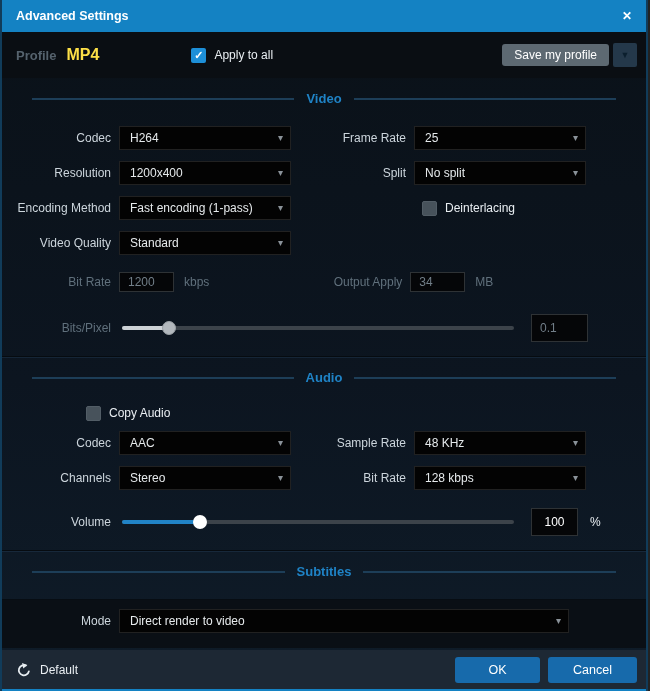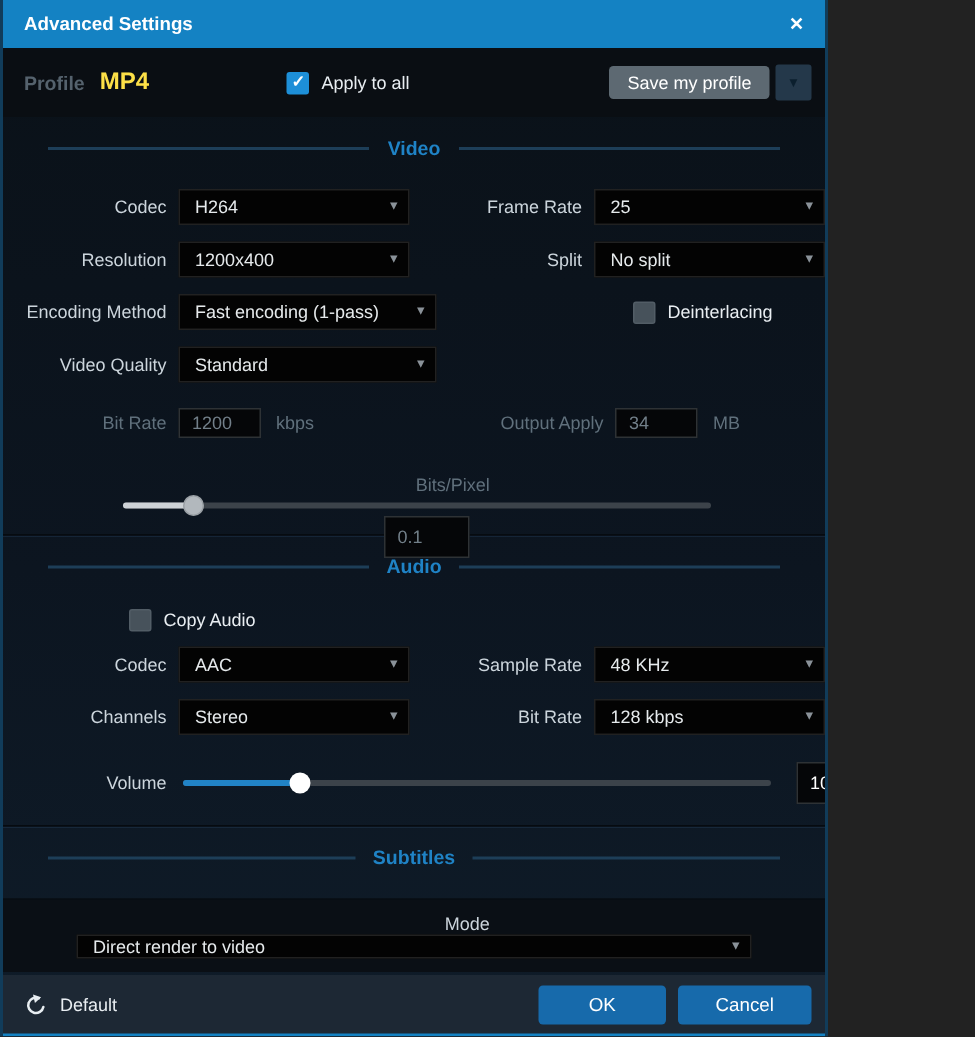--- a/index.html
+++ b/index.html
@@ -1,19 +1,19 @@
 <!DOCTYPE html>
 <html><head>
 <meta charset="utf-8">
 <style>
   * { margin:0; padding:0; box-sizing:border-box; }
   html,body { background:#222; }
   body { font-family:"Liberation Sans", sans-serif; }
   .dialog {
-    width:552px; height:691px; position:relative; overflow:hidden;
+    width:648px; height:691px; position:relative; overflow:hidden;
     background:linear-gradient(180deg,#0a1118 0%, #0c1520 55%, #0f1c29 100%);
     border-left:2px solid #113c5a; border-right:2px solid #113c5a;
   }
   
   .titlebar { height:32px; background:#1482c3; display:flex; align-items:center; padding:0 14px; }
   .titlebar .title { color:#fff; font-size:12.5px; font-weight:bold; }
   .titlebar .close { margin-left:auto; color:#fff; font-size:12px; font-weight:bold; cursor:pointer; line-height:1; }
   
   .header { height:46px; background:#0a0e13; display:flex; align-items:center; padding:0 9px 0 14px; }
   .profile-lbl { color:#55626d; font-size:13px; font-weight:bold; }
@@ -51,21 +51,21 @@
   .slider .thumb { position:absolute; top:0; width:14px; height:14px; border-radius:50%; margin-left:-7px; }
   .slider.gray .fill { background:#cdd2d6; }
   .slider.gray .thumb { background:#b2b8bd; border:1px solid #9aa0a5; }
   .slider.blue .fill { background:#2183c6; }
   .slider.blue .thumb { background:#fff; }
   .val-box { height:20px; background:#050608; border:1px solid #2e3235; font-size:12px; display:flex; align-items:center; padding:13px 8px; margin-left:17px; }
   .val-box.dim { color:#727f89; }
   .val-box.bright { color:#fff; justify-content:center; }
   
   .mode-band { background:#0a0f15; border-top:1px solid #070d13; padding:9px 0 9px 0; margin-top:16px; }
-  .mode-band .row { margin-bottom:6px;flex-direction:column; }
+  .mode-band .row { margin-bottom:6px; }
   
   .footer { position:absolute; left:0; right:0; bottom:0; height:41px; background:#1d2834; border-bottom:2px solid #1482c3; display:flex; align-items:center; padding:0 9px 0 14px; }
   .default-group { display:flex; align-items:center; cursor:pointer; }
   .default-group svg { flex:0 0 auto; }
   .default-group .txt { color:#e9eef2; font-size:12px; margin-left:8px; }
   .btns { margin-left:auto; display:flex; }
   .btn-blue { background:#176aab; color:#fff; font-size:12.5px; border:none; border-radius:3px; height:26px; cursor:pointer; font-family:inherit; }
   .btn-ok { width:85px; }
   .btn-cancel { width:89px; margin-left:8px; }
 </style>
@@ -149,21 +149,21 @@
 
     <div class="row" style="margin-top:15px;">
       <span class="lbl dim w-left">Bit Rate</span>
       <input class="num-input" value="1200" style="">
       <span class="unit dim">kbps</span>
       <span class="lbl dim" style="width:125px; padding-right:8px; margin-left:76px;">Output Apply</span>
       <input class="num-input" value="34" style="">
       <span class="unit dim">MB</span>
     </div>
 
-    <div class="row" style="margin-top:22px;flex-direction:column;">
+    <div class="row" style="margin-top:22px;">
       <span class="lbl dim w-left">Bits/Pixel</span>
       <div class="slider gray">
         <span class="track"></span>
         <span class="fill" style="width: 12%;"></span>
         <span class="thumb" style="left: 12%;"></span>
       </div>
       <span class="val-box dim" style="width:57px;">0.1</span>
     </div>
   </div>
 

